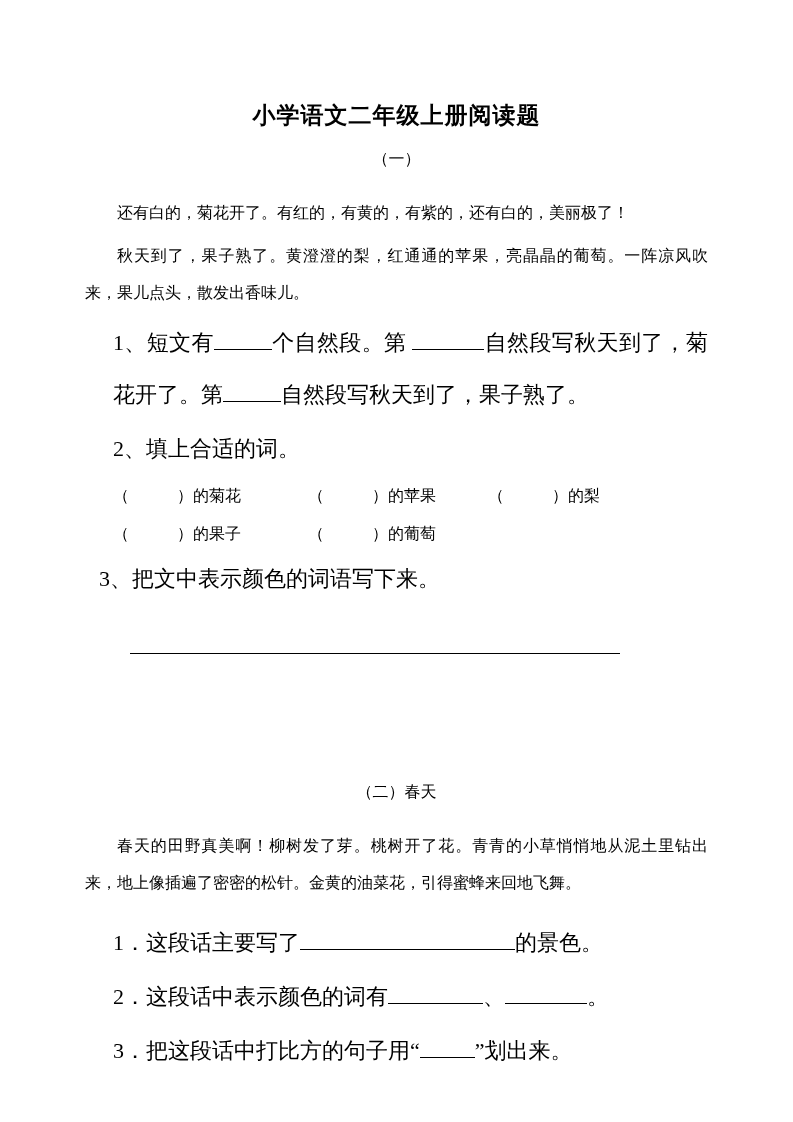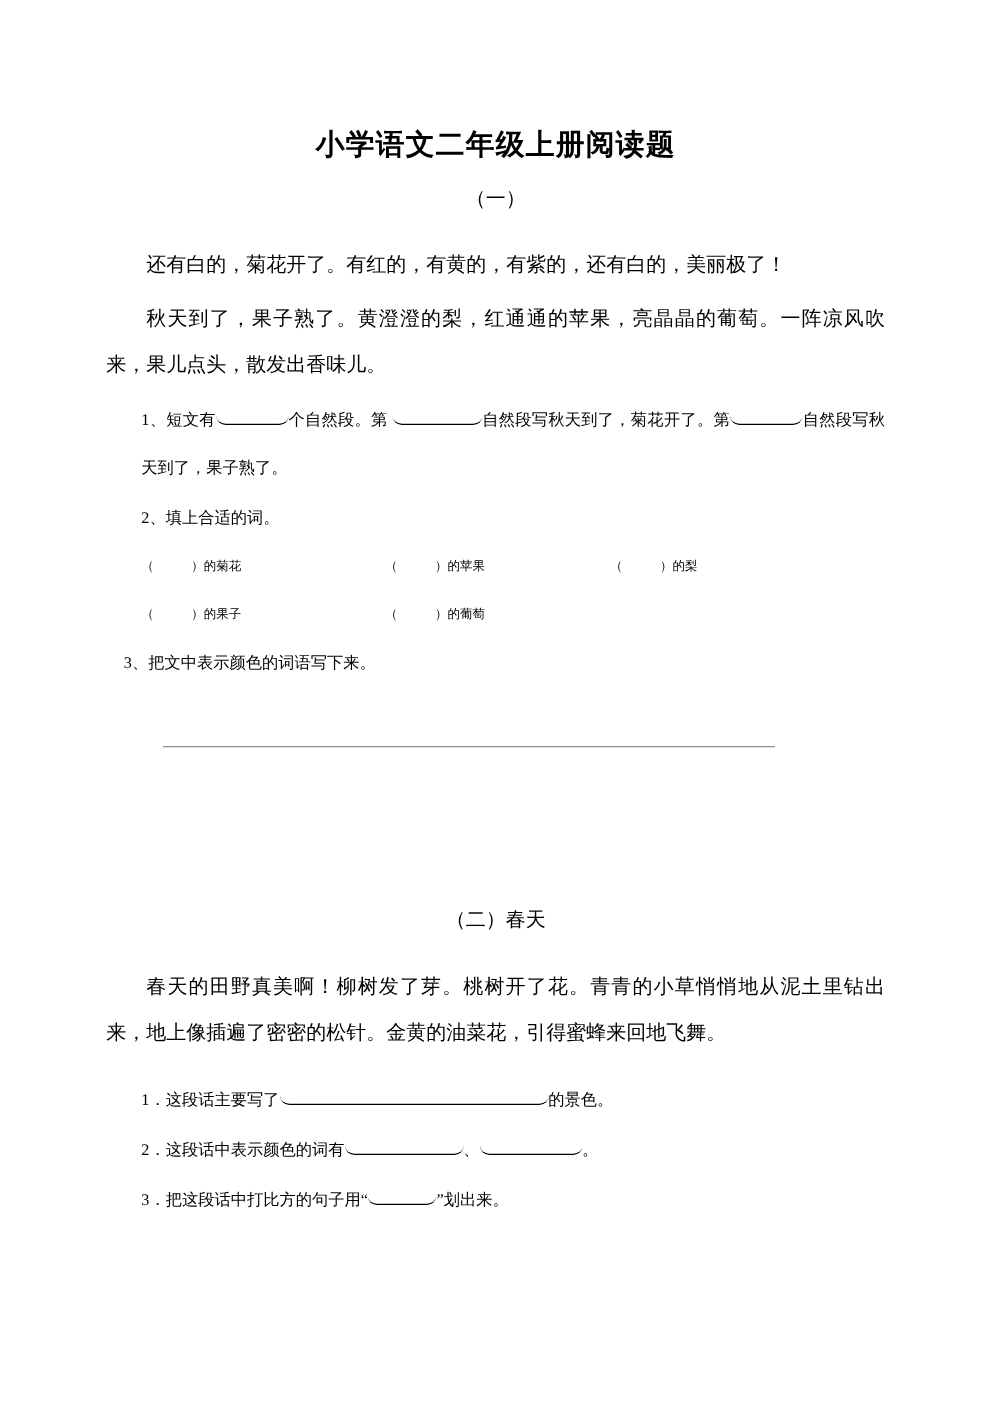--- a/index.html
+++ b/index.html
@@ -1,15 +1,15 @@
 <!DOCTYPE html>
 <html><head>
 <meta charset="utf-8">
 <style>
-  * { margin: 0; padding: 0; box-sizing: border-box; border-radius: 32px; }
+  * { margin: 0; padding: 0; box-sizing: border-box; }
   html, body { background: #ffffff; }
   body {
     font-family: "Liberation Serif", "DejaVu Serif", serif;
     color: #000000;
   }
   .page {
     width: 793px;
     height: 1122px;
     margin: 0 auto;
     background: #ffffff;
@@ -29,29 +29,29 @@
     margin-bottom: 24px;
   }
   .para {
     font-size: 16px;
     line-height: 37px;
     text-align: justify;
     text-indent: 2em;
     margin-bottom: 6px;
   }
   .q-line {
-    font-size: 13px;
-    line-height: 38px;
+    font-size: 22px;
+    line-height: 52px;
     padding-left: 28px;
     text-align: justify;
     margin-bottom: 2px;
   }
   .q-line.tight-indent { padding-left: 14px; }
   .fill-row {
-    font-size: 10px;
+    font-size: 16px;
     line-height: 37px;
     padding-left: 28px;
     display: flex;
     margin-bottom: 1px;
   }
   .fill-col-1 { width: 195px; }
   .fill-col-2 { width: 180px; }
   .fill-col-3 { width: auto; }
   .blank {
     display: inline-block;

